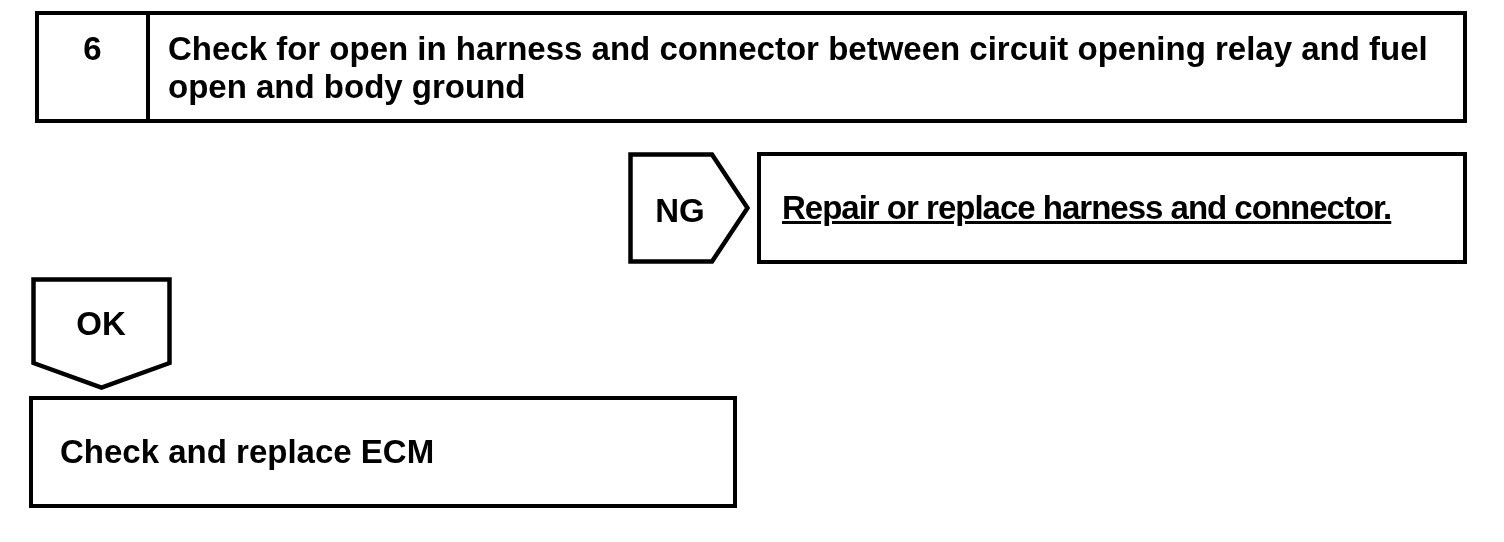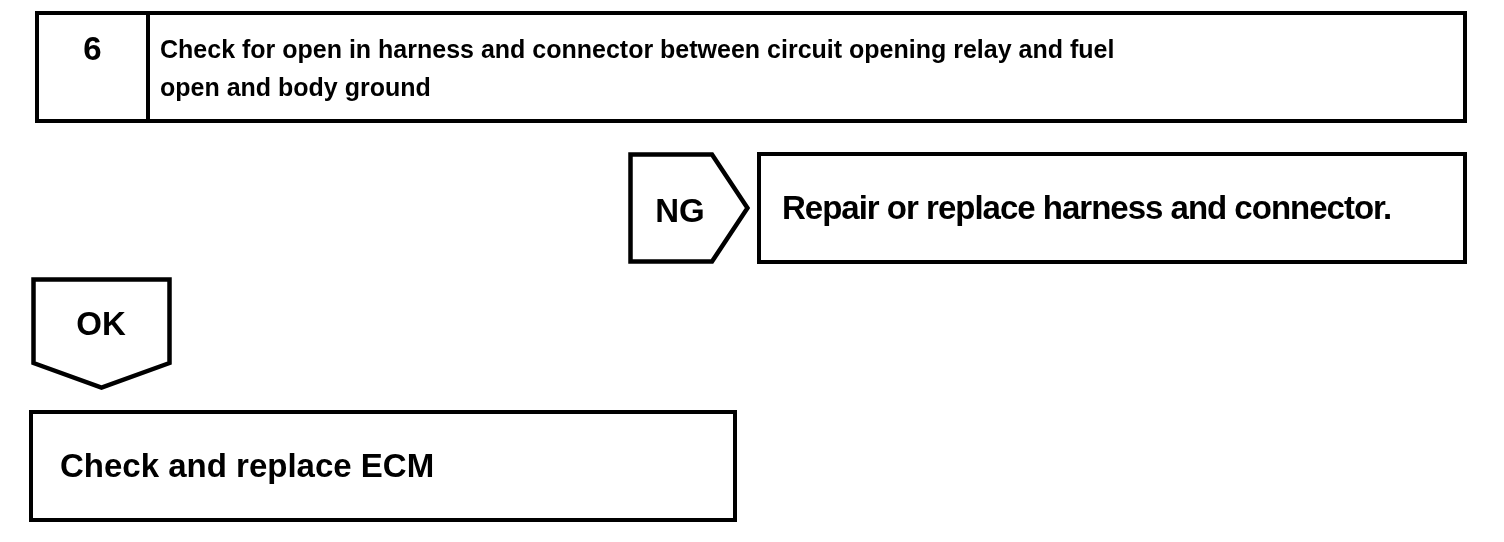--- a/index.html
+++ b/index.html
@@ -28,36 +28,38 @@
     width: 111px;
     border-right: 4px solid #000000;
     text-align: center;
     padding-top: 15px;
     font-size: 33px;
     line-height: 38px;
   }
   .step-text-cell {
     flex: 1;
     padding: 15px 6px 0 10px;
-    font-size: 25px;
+    font-size: 33px;
     line-height: 38px;
+    margin-left: 8px;
   }
   .tline { display: block; white-space: nowrap; }
   .ng-action-box {
     left: 757px; top: 152px;
     width: 710px; height: 112px;
     display: flex;
     align-items: center;
     padding-left: 21px;
     font-size: 33px;
     letter-spacing: -1px;
     white-space: nowrap;
+    text-decoration: underline;
   }
   .ok-action-box {
-    left: 29px; top: 410px;
+    left: 29px; top: 396px;
     width: 708px; height: 112px;
     display: flex;
     align-items: center;
     padding-left: 27px;
     font-size: 33px;
     white-space: nowrap;
     text-align: center;
   }
   .shape { position: absolute; display: block; }
   .ng-shape { left: 628px; top: 152px; }

